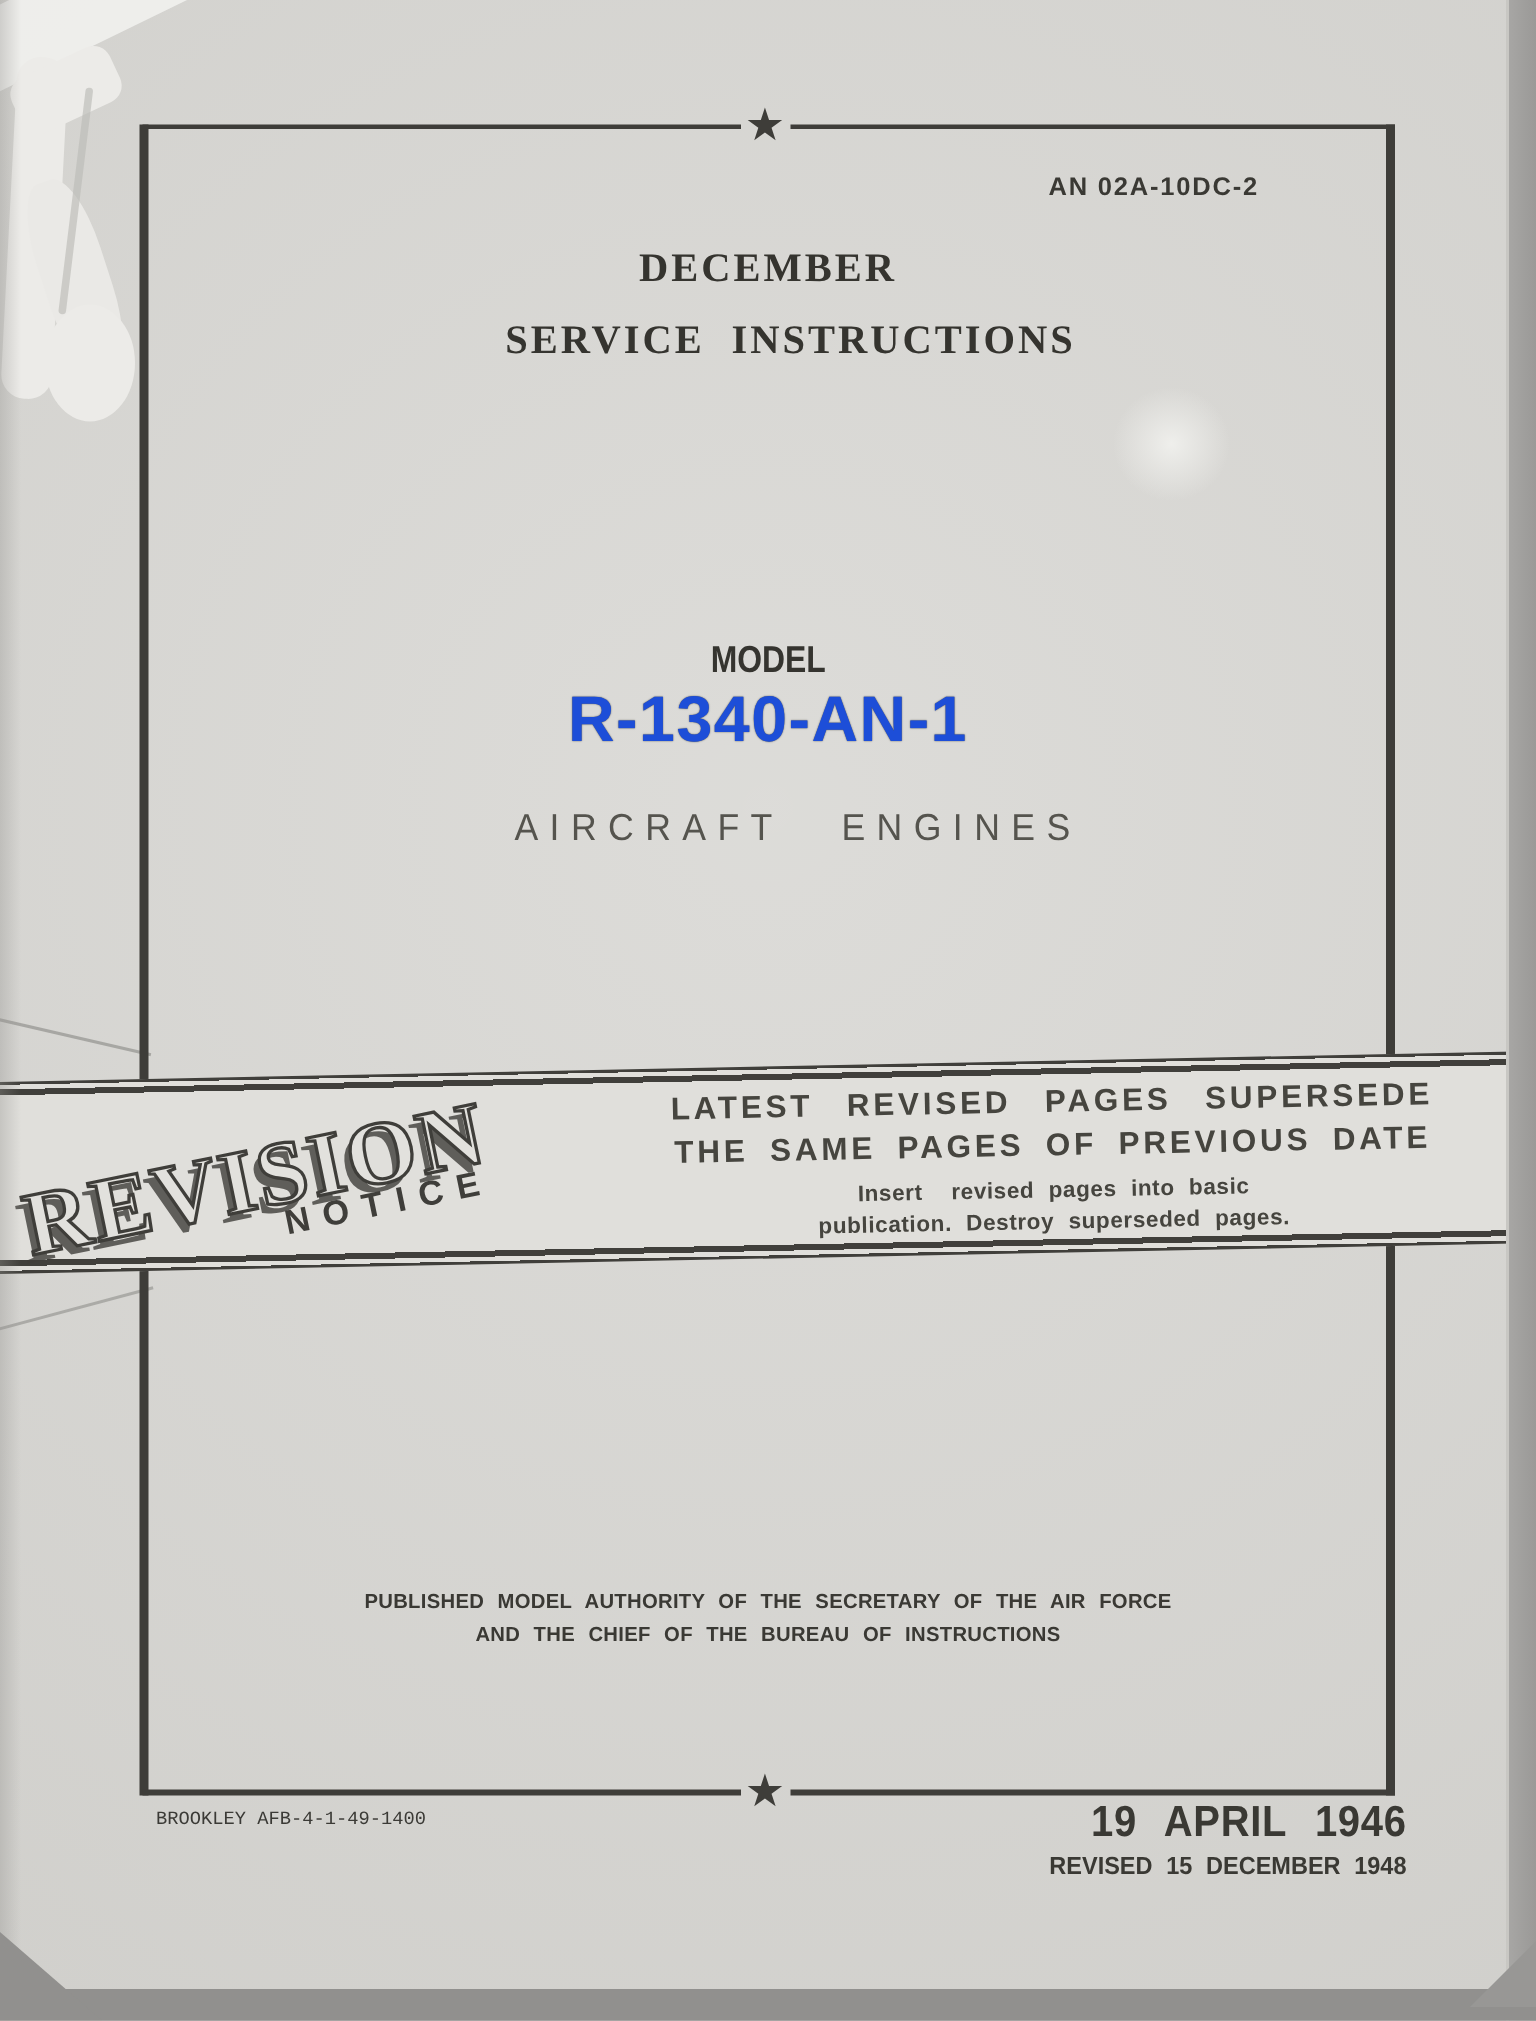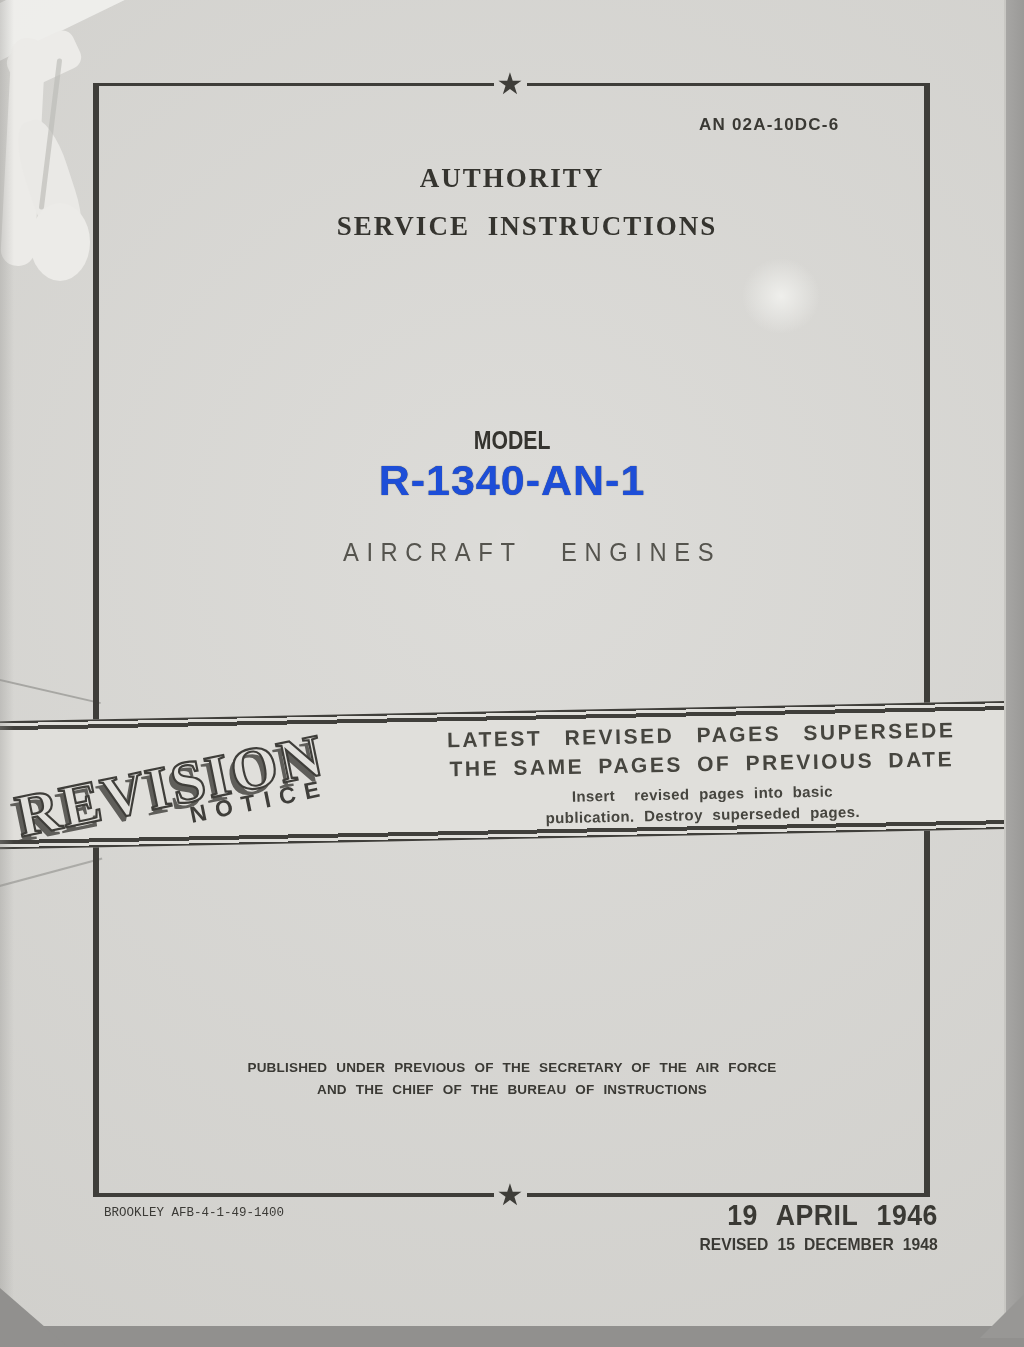--- a/index.html
+++ b/index.html
@@ -98,29 +98,29 @@
 
   <div class="abs rule rule-top-left"></div>
   <div class="abs star star-top">★</div>
   <div class="abs rule rule-top-right"></div>
   <div class="abs rule border-left"></div>
   <div class="abs rule border-right"></div>
   <div class="abs rule rule-bot-left"></div>
   <div class="abs star star-bot">★</div>
   <div class="abs rule rule-bot-right"></div>
 
-  <div class="abs doc-number">AN 02A-10DC-6</div>
-  <div class="abs ctr title1">AUTHORITY</div>
+  <div class="abs doc-number">AN 02A-10DC-2</div>
+  <div class="abs ctr title1">DECEMBER</div>
   <div class="abs ctr title2">SERVICE INSTRUCTIONS</div>
   <div class="abs ctr model-label"><span>MODEL</span></div>
   <div class="abs ctr model-number">R-1340-AN-1</div>
   <div class="abs ctr model-type"><span>AIRCRAFT ENGINES</span></div>
 
   <div class="abs ctr authority">
-    <div>PUBLISHED UNDER PREVIOUS OF THE SECRETARY OF THE AIR FORCE</div>
+    <div>PUBLISHED MODEL AUTHORITY OF THE SECRETARY OF THE AIR FORCE</div>
     <div>AND THE CHIEF OF THE BUREAU OF INSTRUCTIONS</div>
   </div>
 
   <div class="abs printer-code">BROOKLEY AFB-4-1-49-1400</div>
   <div class="abs issue-date">19 APRIL 1946</div>
   <div class="abs revision-date">REVISED 15 DECEMBER 1948</div>
 
   <div class="abs banner">
     <div class="banner-edge-top"></div>
     <div class="banner-edge-bottom"></div>

